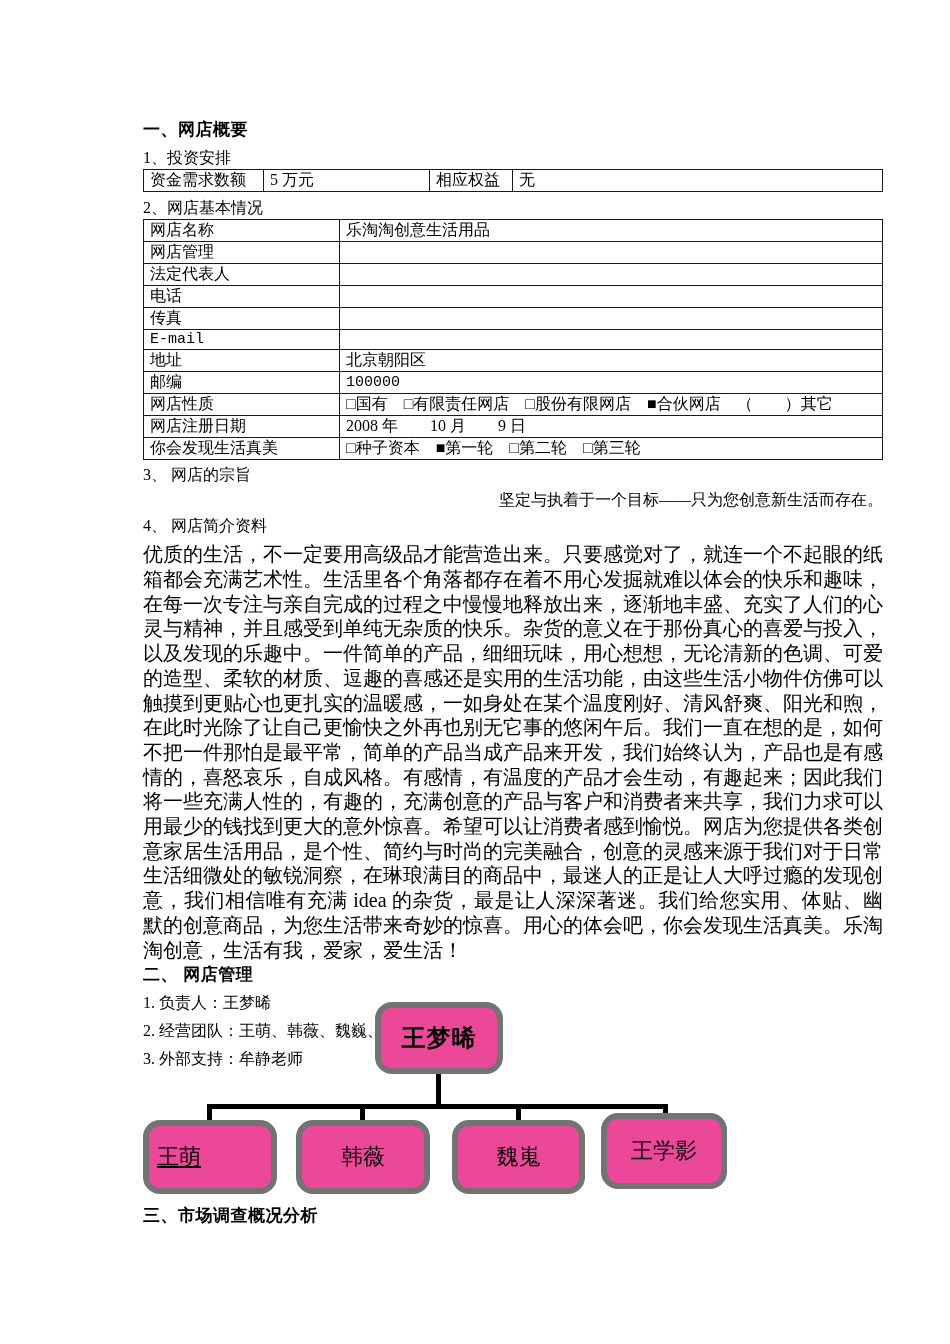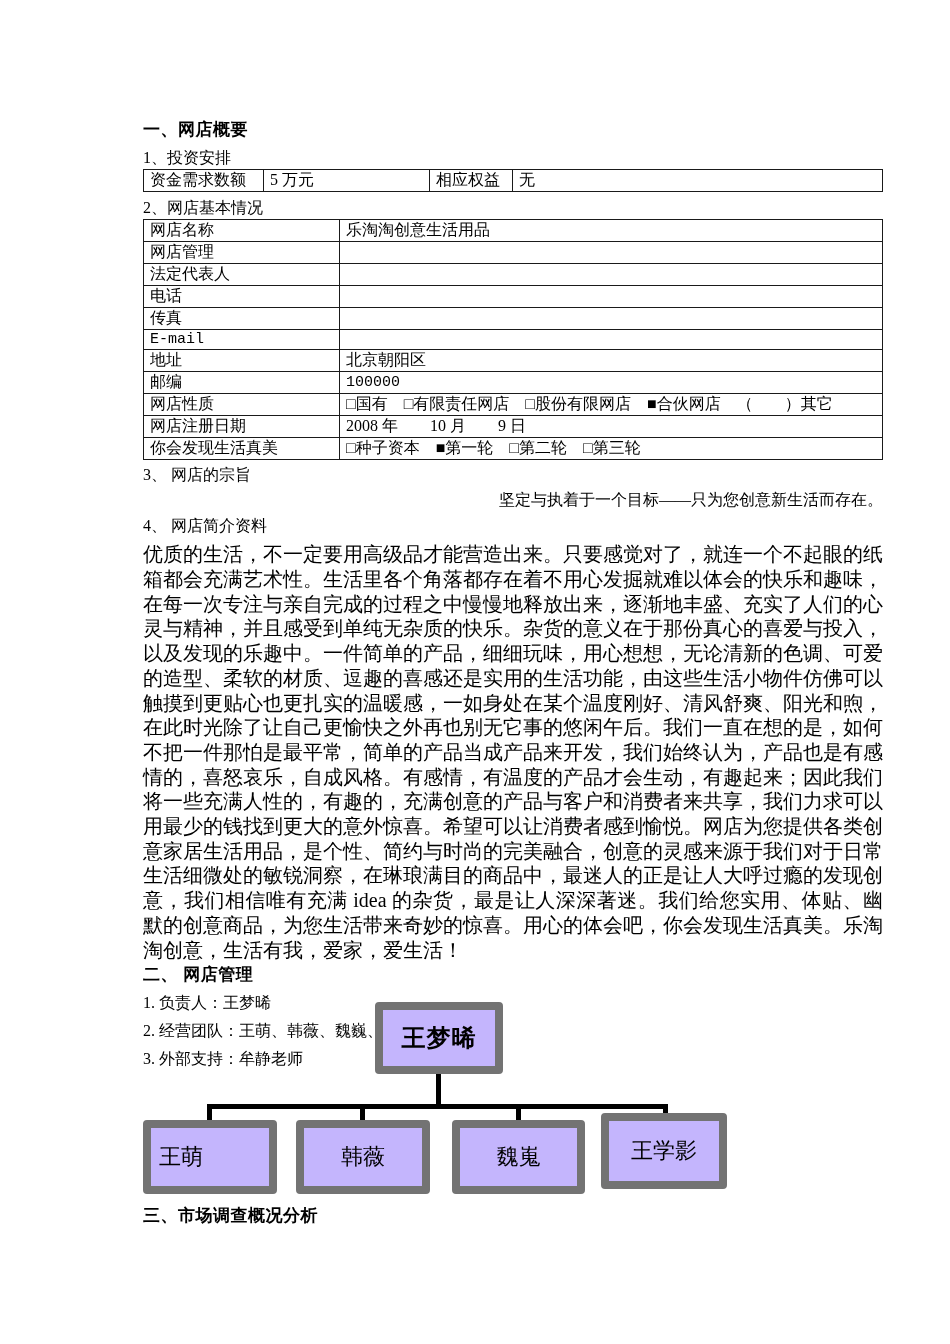--- a/index.html
+++ b/index.html
@@ -69,34 +69,34 @@
   .mgmt-list { margin-top: 4px; }
   .org-chart {
     position: absolute;
     left: 143px;
     top: 1002px;
     width: 740px;
     height: 200px;
   }
   .org-box {
     position: absolute;
-    background: #c4b5fd;
-    border: 8px solid #737373;
-    border-radius: 4px;
+    background: #ec4899;
+    border: 6px solid #737373;
+    border-radius: 17px;
     display: flex;
     align-items: center;
     justify-content: center;
     box-sizing: border-box;
   }
   .org-box.leader {
     left: 232px; top: 0; width: 128px; height: 72px;
     font-size: 24px; font-weight: bold; letter-spacing: 1px;
   }
   .org-box.member { font-size: 22px; top: 118px; height: 74px; }
-  .org-box.m0 { left: 0;   width: 134px; justify-content: flex-start; padding-left: 8px; }
+  .org-box.m0 { left: 0;   width: 134px; justify-content: flex-start; padding-left: 8px; text-decoration: underline; }
   .org-box.m1 { left: 153px; width: 134px; }
   .org-box.m2 { left: 309px; width: 133px; text-align: right; }
   .org-box.m3 { left: 458px; width: 126px; top: 111px; height: 76px; }
   .conn { position: absolute; background: #000000; }
   .conn.v-top  { left: 293px; top: 72px;  width: 5px; height: 30px; }
   .conn.h-bar  { left: 64px;  top: 102px; width: 461px; height: 5px; }
   .conn.stub0  { left: 64px;  top: 107px; width: 5px; height: 13px; }
   .conn.stub1  { left: 217px; top: 107px; width: 5px; height: 13px; }
   .conn.stub2  { left: 373px; top: 107px; width: 5px; height: 13px; }
   .conn.stub3  { left: 520px; top: 107px; width: 5px; height: 6px; }

